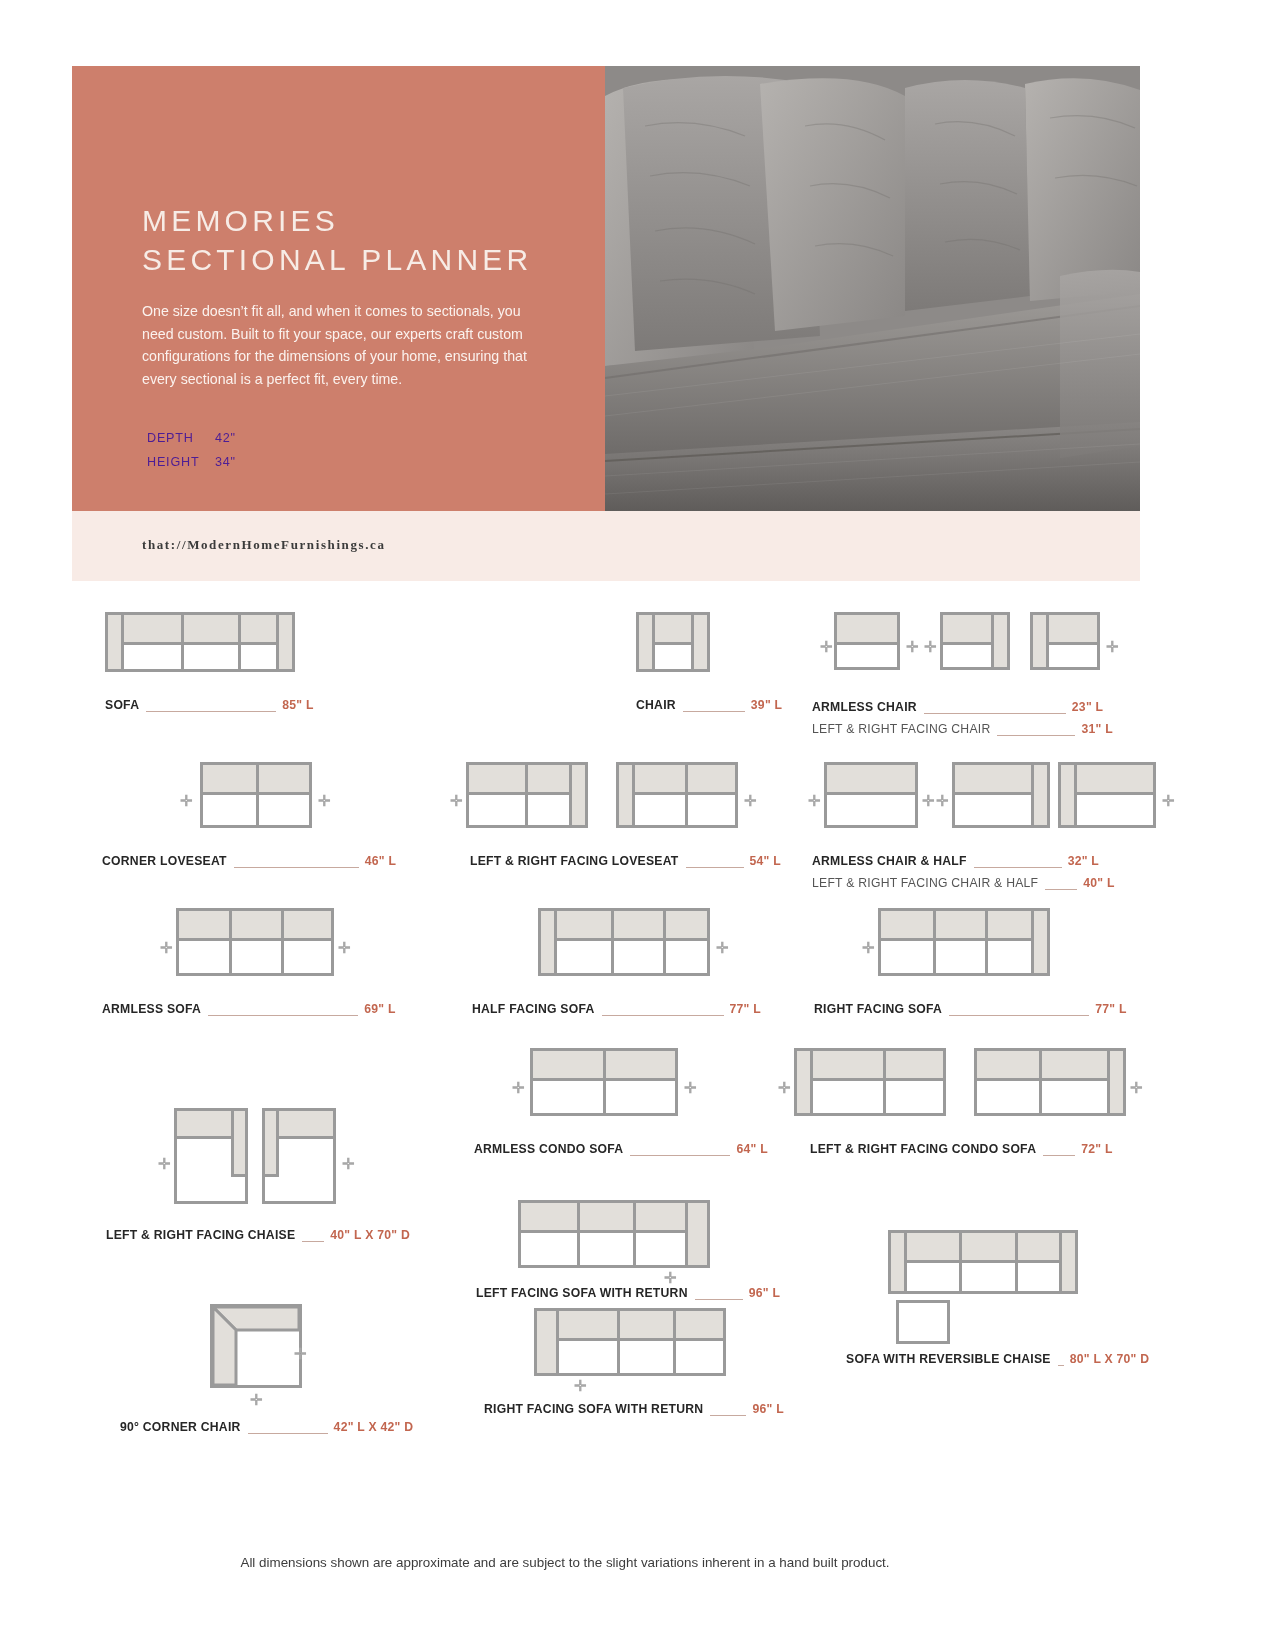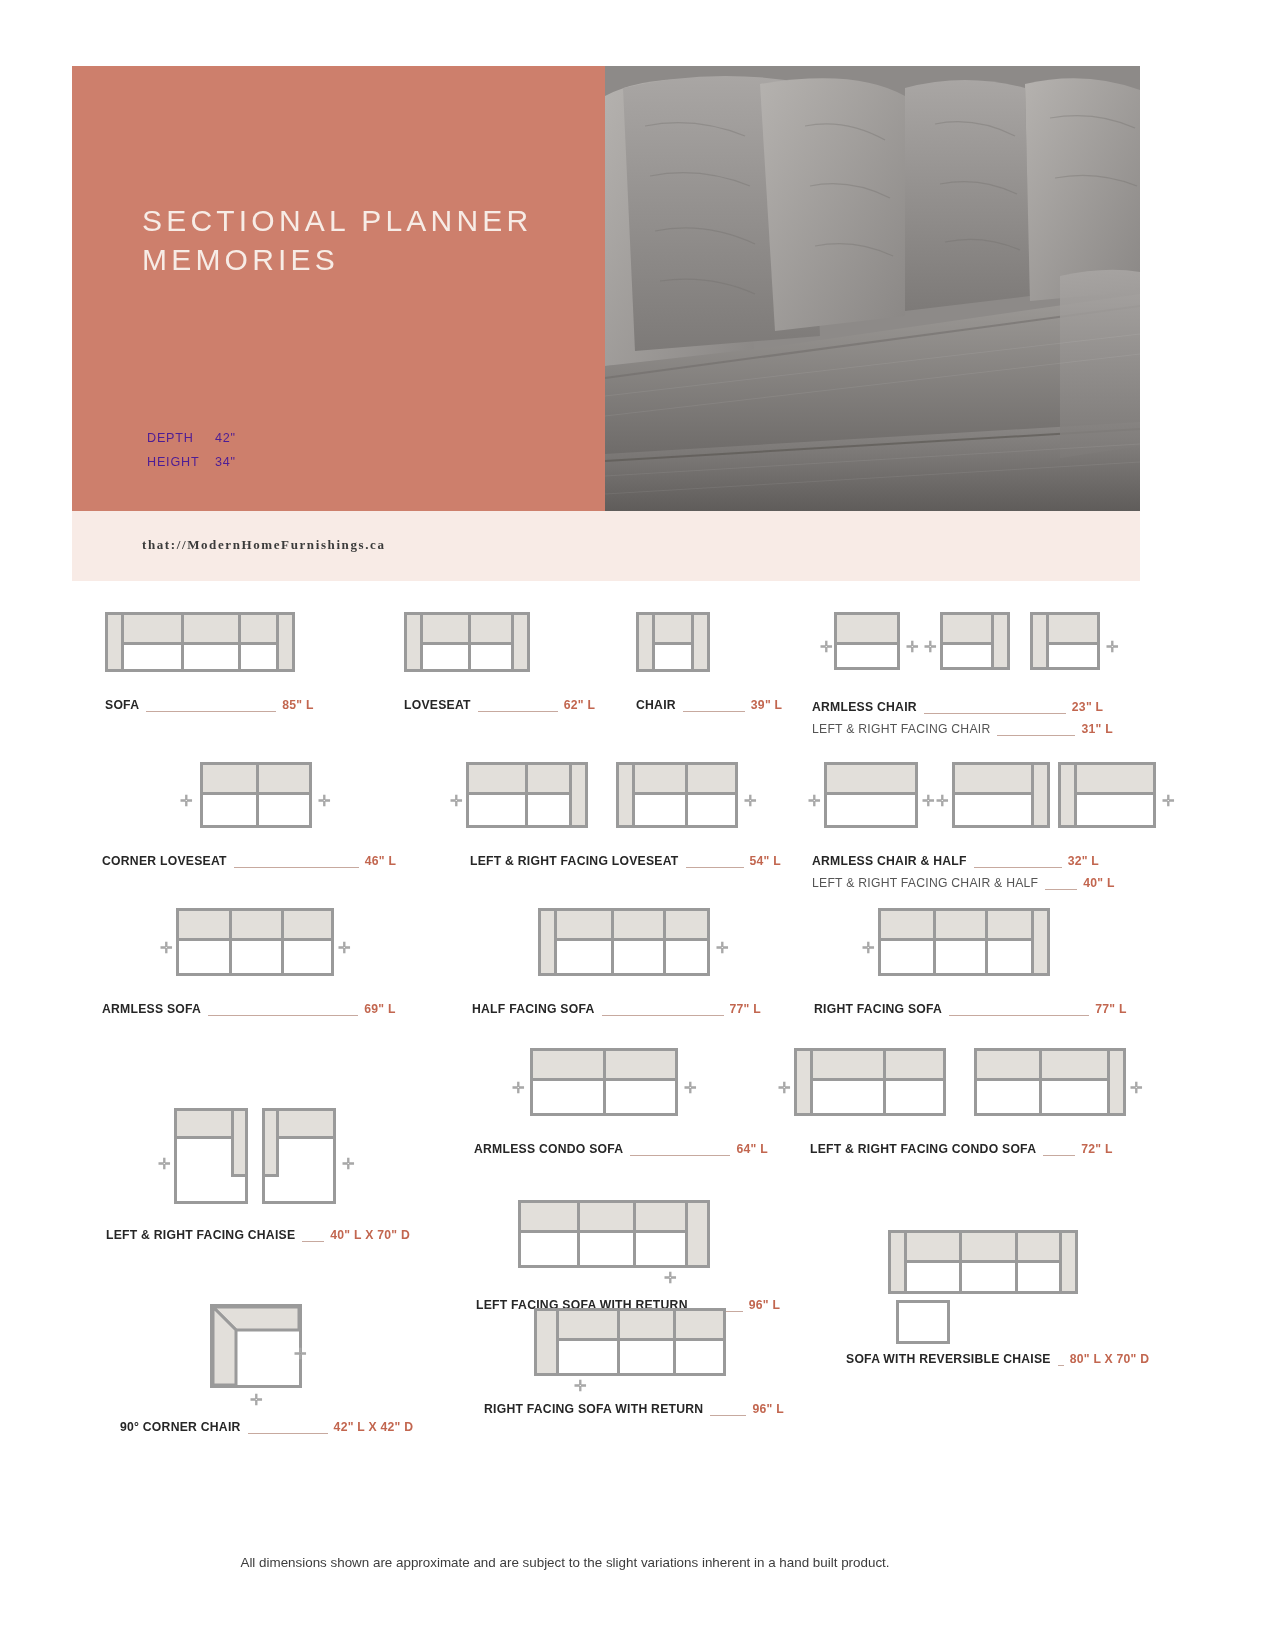--- a/index.html
+++ b/index.html
@@ -83,24 +83,25 @@
     font-size:13.4px; color:#3c3c3c;
   }
 </style>
 </head>
 <body>
 
 <div class="hero">
 
   <div class="hero-left">
     <div class="hero-title">
+      <div>MEMORIES</div>
       <div>SECTIONAL PLANNER</div>
-      <div>MEMORIES</div>
-    </div>
-
+    </div>
+
+    <div class="hero-body">One size doesn’t fit all, and when it comes to sectionals, you need custom. Built to fit your space, our experts craft custom configurations for the dimensions of your home, ensuring that every sectional is a perfect fit, every time.</div>
 
     <div class="hero-specs">
       <div class="spec-row">
         <span class="spec-label">DEPTH</span>
         <span class="spec-value">42"</span>
       </div>
       <div class="spec-row">
         <span class="spec-label">HEIGHT</span>
         <span class="spec-value">34"</span>
       </div>
@@ -183,33 +184,20 @@
       <div class="vdiv" style="left:73px;"></div>
       <div class="vdiv" style="left:130px;"></div>
     </div>
     <div class="cap" style="margin-top:26px;">
       <span class="name">SOFA</span>
       <span class="rule" style="width:130px;"></span>
       <span class="val">85" L</span>
     </div>
   </div>
 
-  <div class="item" style="left:404px; top:22px;">
-    <div class="piece" style="width:126px;height:60px;">
-      <div class="armL"></div>
-      <div class="armR"></div>
-      <div class="back" style="left:16px;right:16px;"></div>
-      <div class="vdiv" style="left:61px;"></div>
-    </div>
-    <div class="cap" style="margin-top:26px;">
-      <span class="name">LOVESEAT</span>
-      <span class="rule" style="width:80px;"></span>
-      <span class="val">62" L</span>
-    </div>
-  </div>
 
   <div class="item" style="left:636px; top:22px;">
     <div class="piece" style="width:74px;height:60px;">
       <div class="armL"></div>
       <div class="armR"></div>
       <div class="back" style="left:16px;right:16px;"></div>
     </div>
     <div class="cap" style="margin-top:26px;">
       <span class="name">CHAIR</span>
       <span class="rule" style="width:62px;"></span>
@@ -429,21 +417,21 @@
   <div class="item" style="left:518px; top:610px;">
     <div style="position:relative;height:82px;">
       <div class="piece" style="position:absolute;left:0;top:0;width:192px;height:68px;">
         <div class="armR" style="width:22px;"></div>
         <div class="back" style="right:22px;"></div>
         <div class="vdiv" style="left:56px;"></div>
         <div class="vdiv" style="left:112px;"></div>
       </div>
       <span class="plus" style="left:146px;top:70px;">✛</span>
     </div>
-    <div class="cap" style="margin-top:16px;margin-left:-42px;">
+    <div class="cap" style="margin-top:4px;margin-left:-42px;">
       <span class="name">LEFT FACING SOFA WITH RETURN</span>
       <span class="rule" style="width:48px;"></span>
       <span class="val">96" L</span>
     </div>
   </div>
 
   <div class="item" style="left:888px; top:640px;">
     <div style="position:relative;height:112px;">
       <div class="piece" style="position:absolute;left:0;top:0;width:190px;height:64px;">
         <div class="armL"></div>

